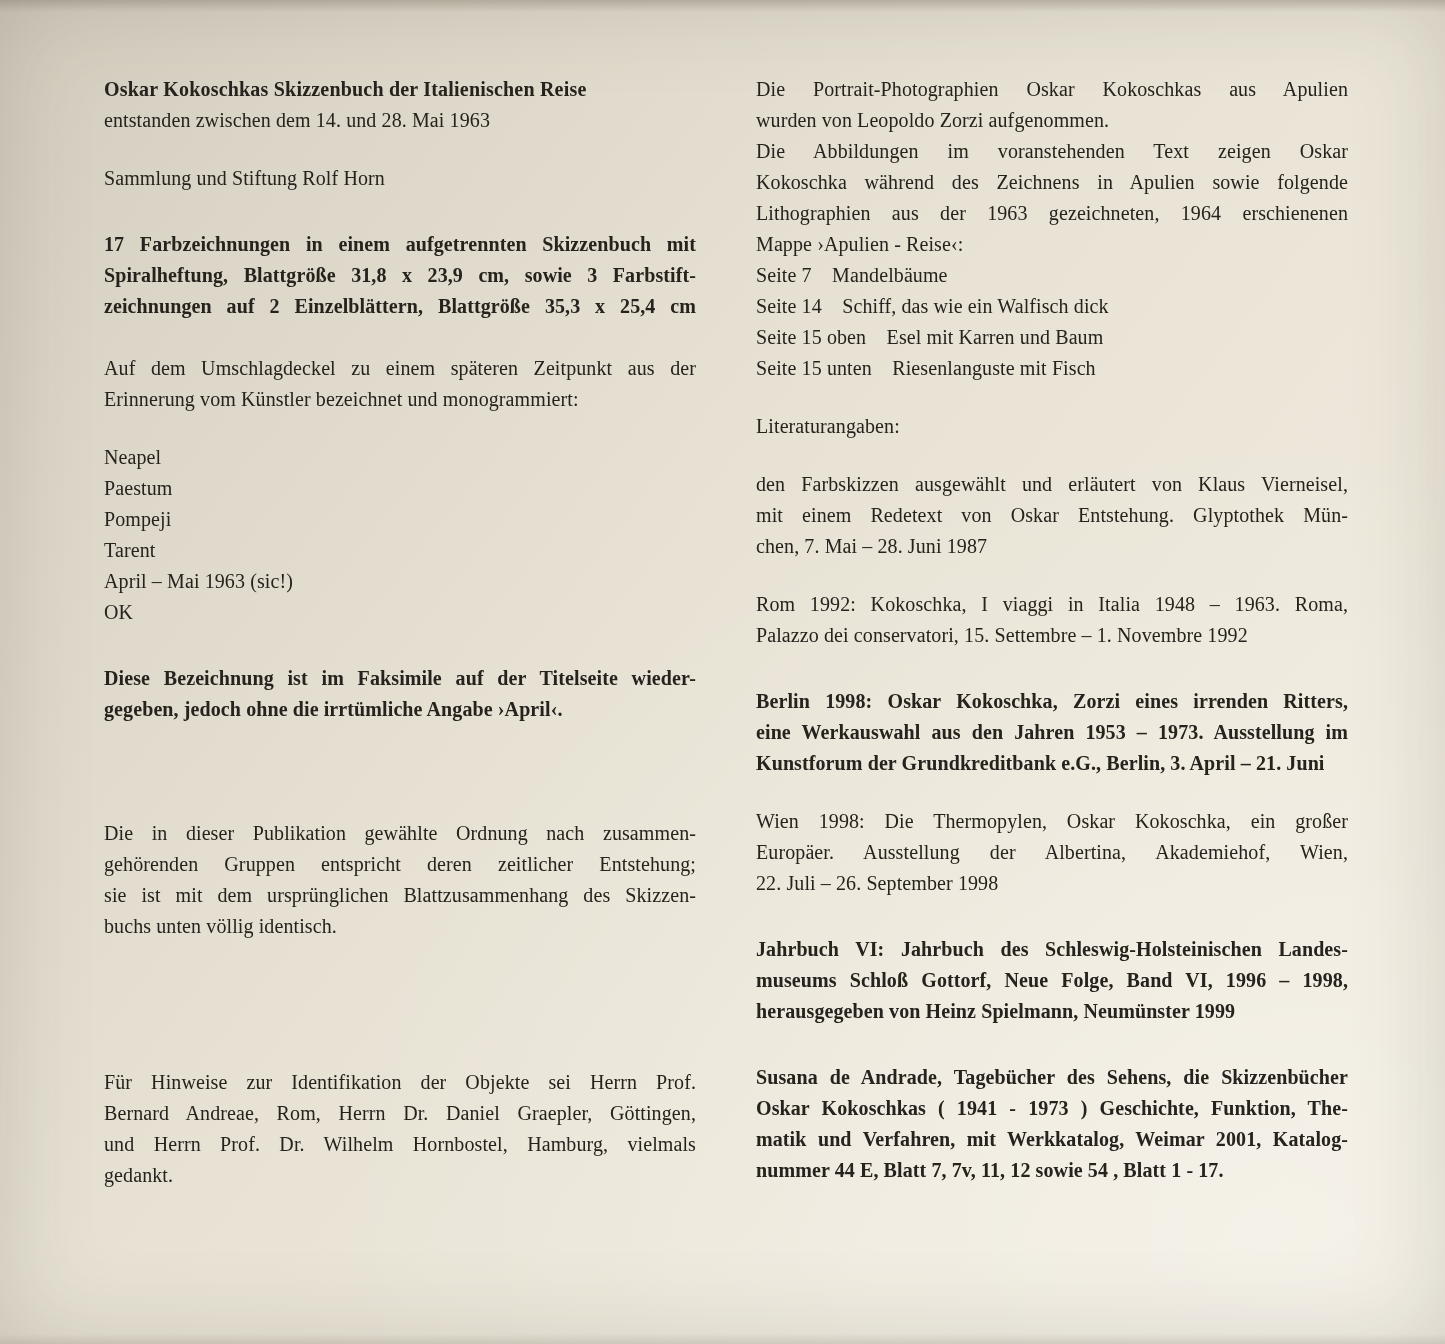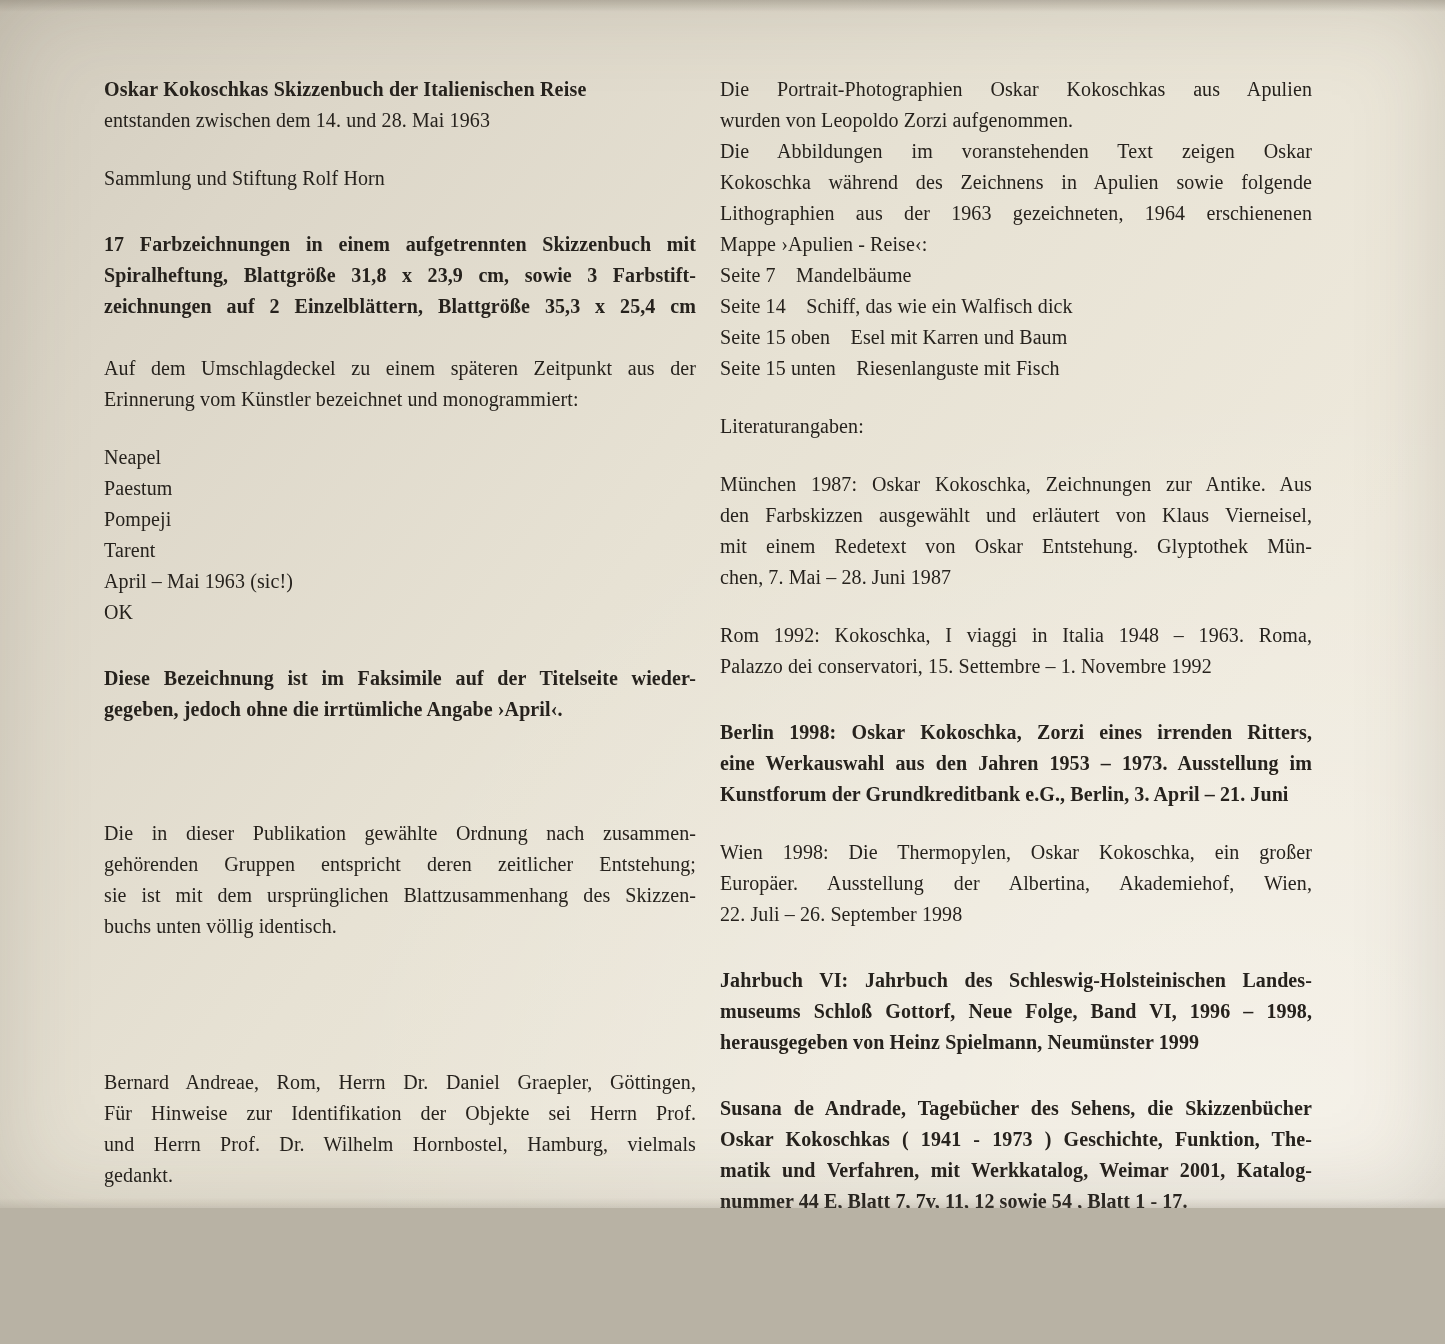--- a/index.html
+++ b/index.html
@@ -1,18 +1,18 @@
 <!DOCTYPE html>
 <html><head>
 <meta charset="utf-8">
 <style>
   html,body{margin:0;padding:0;background:#b8b2a4;}
   #page{
     position:relative;
-    width:1445px;height:1208px;
+    width:1445px;height:1344px;
     margin:0 auto;
     font-family:"Liberation Serif","DejaVu Serif",serif;
     background:
       radial-gradient(120% 110% at 88% 92%, rgba(255,255,255,0.30), rgba(255,255,255,0) 55%),
       linear-gradient(128deg,#d2ccbe 0%,#dcd6c8 16%,#e7e2d4 45%,#eeead d 0%,#eee9dc 75%,#f1ece0 100%);
     background:
       radial-gradient(120% 110% at 88% 92%, rgba(255,255,255,0.30), rgba(255,255,255,0) 55%),
       linear-gradient(128deg,#d2ccbe 0%,#dcd6c8 16%,#e7e2d4 45%,#eee9dc 75%,#f1ece0 100%);
     box-shadow:inset 0 0 95px rgba(92,82,66,0.20);
     overflow:hidden;
@@ -27,21 +27,21 @@
     background:linear-gradient(rgba(120,112,98,0),rgba(120,112,98,0.18));
     pointer-events:none;
   }
   .col{
     position:absolute;top:74px;width:592px;
     color:#26221d;
     font-size:20px;
     letter-spacing:0.1px;
   }
   #left-col{left:104px;}
-  #right-col{left:720px;}
+  #right-col{left:756px;}
   .block{margin:0;}
   .gap-none{margin-top:0;}
   .gap-s{margin-top:27px;}
   .gap-m{margin-top:35px;font-weight:bold;}
   .gap-l{margin-top:31px;}
   .gap-xl{margin-top:93px;}
   .gap-xxl{margin-top:125px;}
   .line{
     line-height:31px;height:31px;
     overflow:hidden;
@@ -84,22 +84,22 @@
         <div class="line j">Diese Bezeichnung ist im Faksimile auf der Titelseite wieder-</div>
         <div class="line">gegeben, jedoch ohne die irrtümliche Angabe ›April‹.</div>
       </div>
       <div class="block gap-xl">
         <div class="line j">Die in dieser Publikation gewählte Ordnung nach zusammen-</div>
         <div class="line j">gehörenden Gruppen entspricht deren zeitlicher Entstehung;</div>
         <div class="line j">sie ist mit dem ursprünglichen Blattzusammenhang des Skizzen-</div>
         <div class="line">buchs unten völlig identisch.</div>
       </div>
       <div class="block gap-xxl">
+        <div class="line j">Für Hinweise zur Identifikation der Objekte sei Herrn Prof.</div>
         <div class="line j">Bernard Andreae, Rom, Herrn Dr. Daniel Graepler, Göttingen,</div>
-        <div class="line j">Für Hinweise zur Identifikation der Objekte sei Herrn Prof.</div>
         <div class="line j">und Herrn Prof. Dr. Wilhelm Hornbostel, Hamburg, vielmals</div>
         <div class="line">gedankt.</div>
       </div>
     </div>
   <div class="col" id="right-col">
       <div class="block gap-none">
         <div class="line j">Die Portrait-Photographien Oskar Kokoschkas aus Apulien</div>
         <div class="line">wurden von Leopoldo Zorzi aufgenommen.</div>
       </div>
       <div class="block gap-none">
@@ -111,21 +111,20 @@
       <div class="block gap-none">
         <div class="line pre">Seite 7    Mandelbäume</div>
         <div class="line pre">Seite 14    Schiff, das wie ein Walfisch dick</div>
         <div class="line pre">Seite 15 oben    Esel mit Karren und Baum</div>
         <div class="line pre">Seite 15 unten    Riesenlanguste mit Fisch</div>
       </div>
       <div class="block gap-s">
         <div class="line pre">Literaturangaben:</div>
       </div>
       <div class="block gap-s">
-        <div class="line j">München 1987: Oskar Kokoschka, Zeichnungen zur Antike. Aus</div>
         <div class="line j">den Farbskizzen ausgewählt und erläutert von Klaus Vierneisel,</div>
         <div class="line j">mit einem Redetext von Oskar Entstehung. Glyptothek Mün-</div>
         <div class="line">chen, 7. Mai – 28. Juni 1987</div>
       </div>
       <div class="block gap-s">
         <div class="line j">Rom 1992: Kokoschka, I viaggi in Italia 1948 – 1963. Roma,</div>
         <div class="line">Palazzo dei conservatori, 15. Settembre – 1. Novembre 1992</div>
       </div>
       <div class="block gap-m">
         <div class="line j">Berlin 1998: Oskar Kokoschka, Zorzi eines irrenden Ritters,</div>

